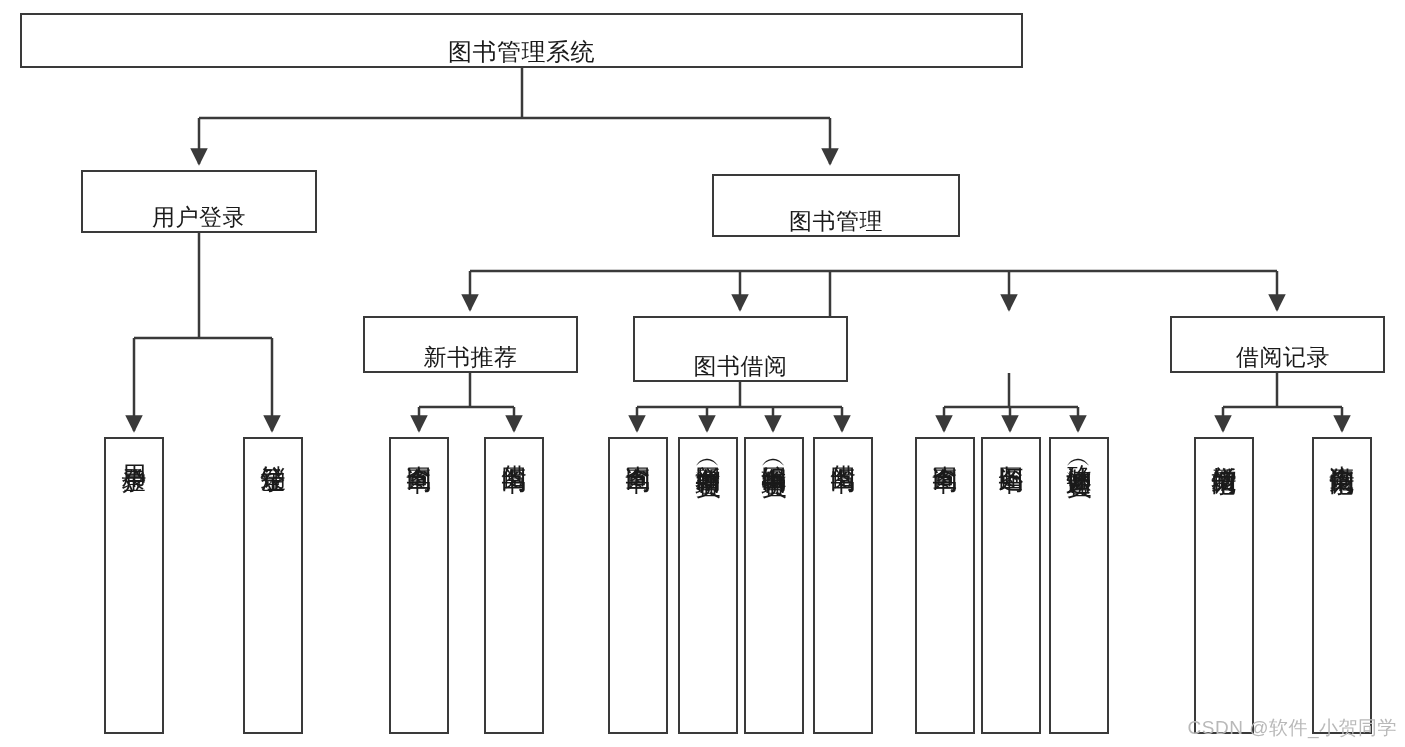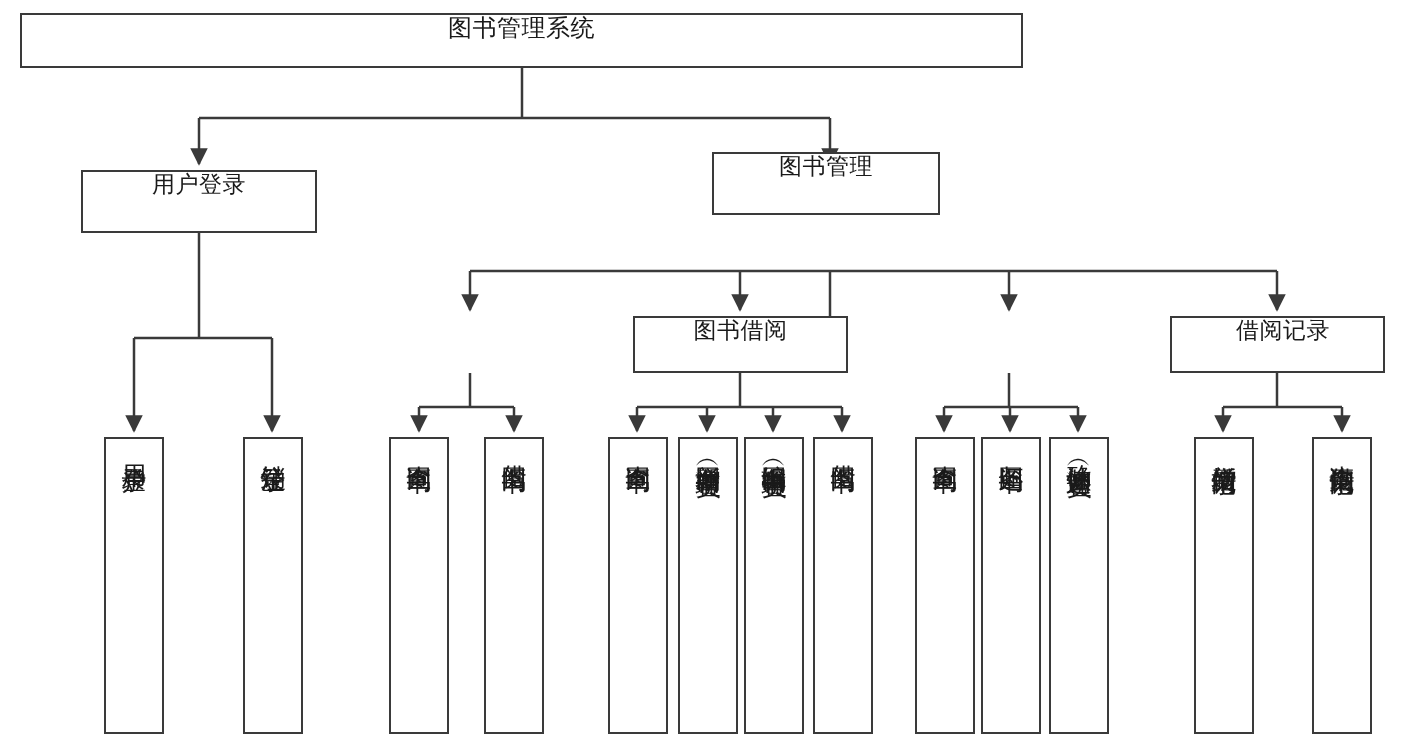--- a/index.html
+++ b/index.html
@@ -25,21 +25,21 @@
     width: 1405px;
     height: 747px;
     pointer-events: none;
   }
   .node {
     position: absolute;
     box-sizing: border-box;
     background: #ffffff;
     border: 2.5px solid #3a3a3a;
     display: flex;
-    align-items: flex-start;
+    align-items: flex-end;
     justify-content: center;
     color: #1a1a1a;
     z-index: 3;
   }
   .node .label {
     display: block;
     text-align: center;
     line-height: 1.12;
     letter-spacing: 0.5px;
   }
@@ -134,25 +134,28 @@
     </g>
   </svg>
 
   <div class="node horiz root" style="left:20px; top:13px; width:1003px; height:55px;">
     <span class="label">图书管理系统</span>
   </div>
 
   <div class="node horiz" style="left:81px; top:170px; width:236px; height:63px;">
     <span class="label">用户登录</span>
   </div>
-  <div class="node horiz" style="left:712px; top:152px; width:228px; height:63px;">
+  <div class="node horiz" style="left:712px; top:174px; width:248px; height:63px;">
     <span class="label">图书管理</span>
   </div>
 
-  <div class="node horiz" style="left:633px; top:316px; width:215px; height:57px;">
+  <div class="node horiz" style="left:363px; top:316px; width:215px; height:57px;">
+    <span class="label">新书推荐</span>
+  </div>
+  <div class="node horiz" style="left:633px; top:316px; width:215px; height:66px;">
     <span class="label">图书借阅</span>
   </div>
   <div class="node horiz" style="left:1170px; top:316px; width:215px; height:57px;padding-left:11px;">
     <span class="label">借阅记录</span>
   </div>
 
   <div class="node vert" style="left:104px; top:437px; width:60px; height:297px;">
     <span class="label">用户登录</span>
   </div>
   <div class="node vert" style="left:243px; top:437px; width:60px; height:297px;">
@@ -189,14 +192,15 @@
     <span class="label">确认归还（管理员）</span>
   </div>
 
   <div class="node vert" style="left:1194px; top:437px; width:60px; height:297px;">
     <span class="label">新增借阅记录</span>
   </div>
   <div class="node vert" style="left:1312px; top:437px; width:60px; height:297px;">
     <span class="label">查询借阅记录</span>
   </div>
 
+  <div class="watermark">CSDN @软件_小贺同学</div>
 
 </div>
 
 </body></html>

